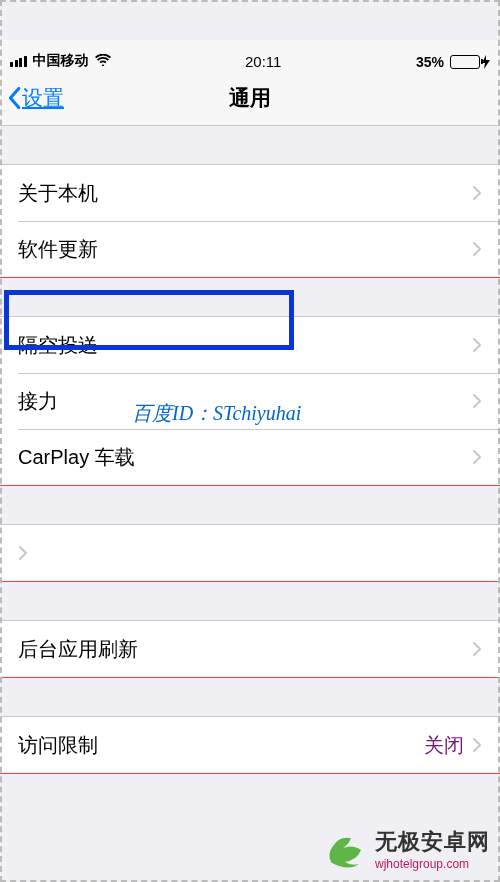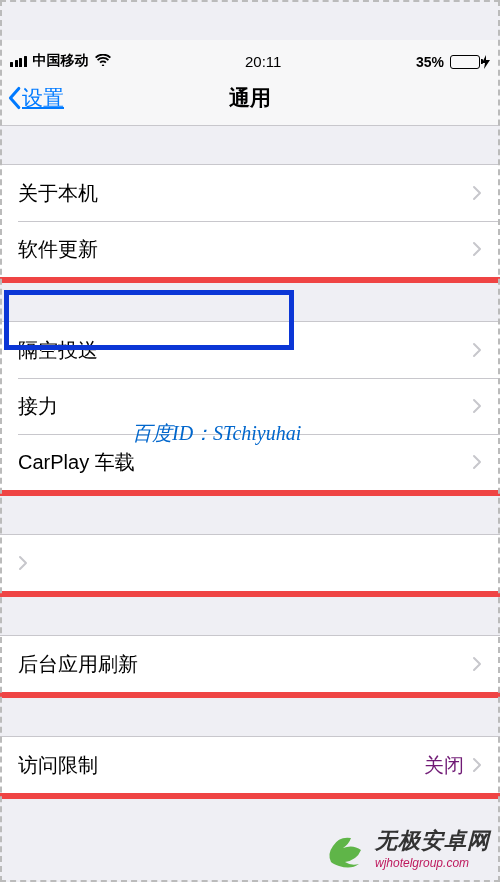--- a/index.html
+++ b/index.html
@@ -19,38 +19,38 @@
     .wifi { font-size: 14px; }
 
     
     .nav-bar { height: 56px; background: #f7f7f8; border-bottom: 1px solid #c8c7cc; display: flex; align-items: center; justify-content: center; position: relative; }
     .nav-title { font-size: 21px; font-weight: 600; color: #000; }
     .nav-back { position: absolute; left: 6px; display: flex; align-items: center; color: #007aff; font-size: 21px; cursor: pointer; text-decoration: underline; }
     .nav-back svg { width: 16px; height: 24px; }
 
     
     .content { position: relative; }
-    .group { margin-top: 38px; background: #fff; border-top: 1px solid #c8c7cc; border-bottom: 6px solid #ef4444; }
+    .group { margin-top: 38px; background: #fff; border-top: 1px solid #c8c7cc; border-bottom: 1px solid #ef4444; }
     .group.first { margin-top: 38px; }
     .cell { min-height: 56px; padding: 0 18px; display: flex; align-items: center; justify-content: space-between; position: relative; cursor: pointer; }
     .cell + .cell::before { content: ""; position: absolute; left: 18px; right: 0; top: 0; height: 1px; background: #c8c7cc; }
     .cell-label { font-size: 20px; color: #000; }
     .cell-right { display: flex; align-items: center; gap: 8px; }
     .cell-value { font-size: 20px; color: #701a75; }
     .chevron { color: #c7c7cc; }
     .chevron svg { width: 10px; height: 16px; display: block; }
 
     
     .highlight { position: absolute; border: 5px solid #0b36d6; pointer-events: none; }
 
     
     .wm-text { position: absolute; color: #0066cc; font-size: 20px; font-style: italic; font-family: "STKaiti","Kaiti SC",serif; pointer-events: none; white-space: nowrap; }
 
     
-    .brand-wm { position: absolute; right: 10px; bottom: 10px; display: flex; gap: 8px; font-style: italic; }
+    .brand-wm { position: absolute; right: 10px; bottom: 10px; display: flex; align-items: center; gap: 8px; }
     .brand-text { text-align: left; }
     .brand-name { font-size: 22px; font-weight: 700; color: #333; letter-spacing: 1px; }
     .brand-url { font-size: 12px; color: #be185d; }
 
     
     .dash-border { position: absolute; inset: 0; pointer-events: none; border: 2px dashed #bbb; }
   </style>
 </head>
 <body>
 
@@ -178,21 +178,21 @@
             <svg viewBox="0 0 10 16">
               <path d="M2 2l6 6-6 6" stroke="#c7c7cc" stroke-width="2" fill="none" stroke-linecap="round" stroke-linejoin="round"></path>
             </svg>
           </span>
         </span>
       </div>
     </div>
   </div>
 
 <div class="highlight" id="hl" style="left: 4px; top: 290px; width: 290px; height: 60px;"></div>
-<div class="wm-text" id="wm" style="left: 132px; top: 420px;">百度ID：STchiyuhai</div>
+<div class="wm-text" id="wm" style="left: 132px; top: 400px;">百度ID：STchiyuhai</div>
 
 <div class="brand-wm">
   <svg width="46" height="46" viewBox="0 0 46 46">
     <path d="M10 36 Q6 28 12 20 Q18 10 30 12 Q28 18 22 22 Q32 18 40 24 Q36 34 24 36 Q30 40 38 38 Q30 44 18 40 Q12 38 10 36 Z" fill="#5fb548"></path>
   </svg>
   <div class="brand-text">
     <div class="brand-name">无极安卓网</div>
     <div class="brand-url">wjhotelgroup.com</div>
   </div>
 </div>

